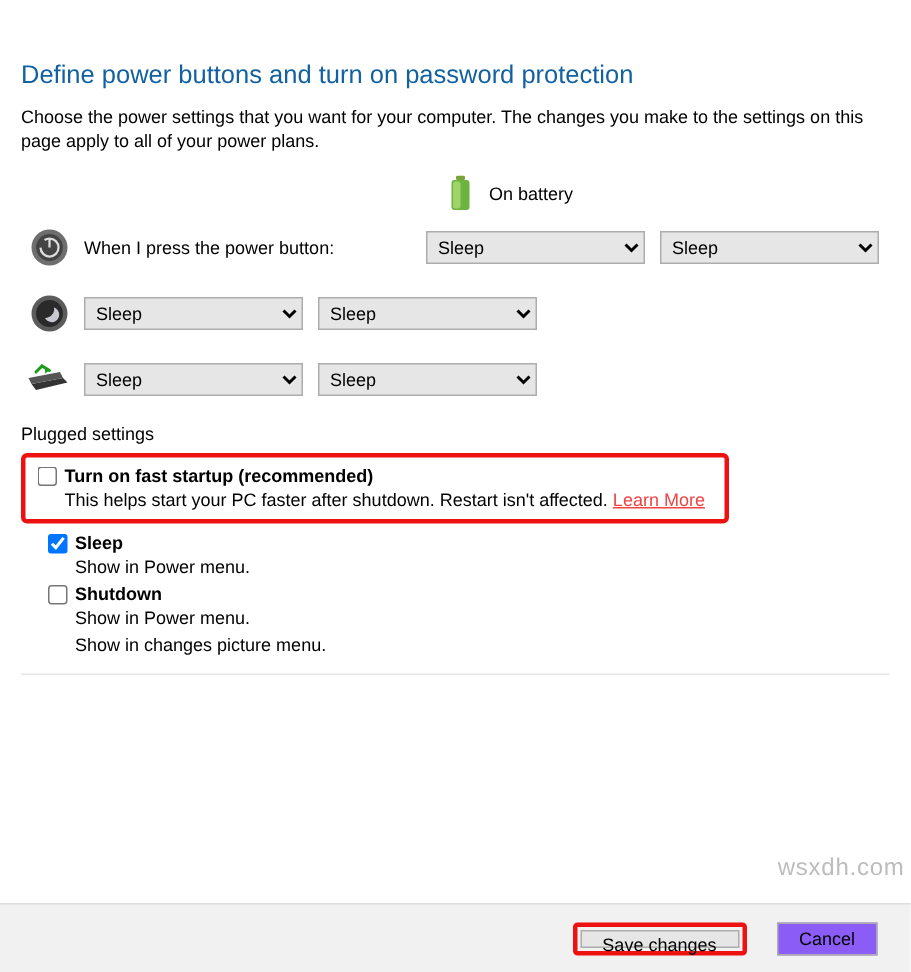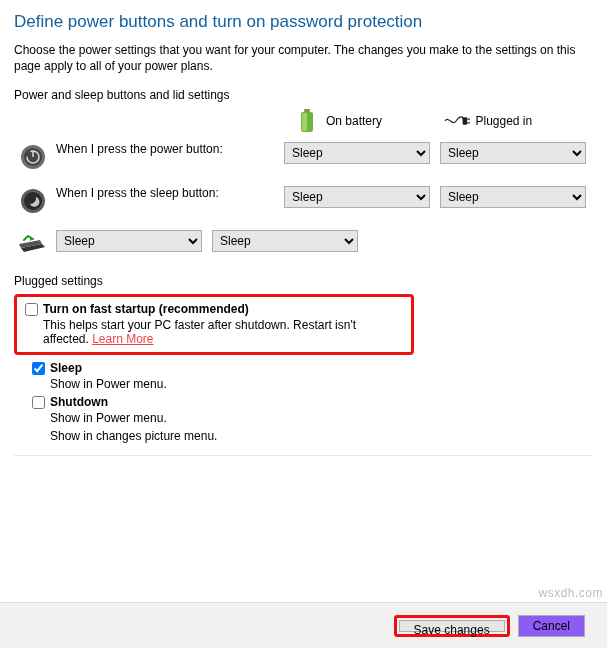--- a/index.html
+++ b/index.html
@@ -5,58 +5,58 @@
   * { box-sizing: border-box; }
   html, body {
     margin: 0; padding: 0;
     width: 607px; height: 648px;
     font-family: "Segoe UI", Tahoma, sans-serif;
     font-size: 12px;
     color: #000;
     background: #fff;
     overflow: hidden;
   }
-  .page { padding: 12px 14px 0 14px; }
+  .page { padding: 24px 14px 0 14px; margin-top: 16px; }
   h1 {
     color: #1261a0;
     font-weight: 400;
     font-size: 17px;
     margin: 0 0 10px 0;
   }
   .desc { margin: 0 0 14px 0; line-height: 1.35; }
   .section-label { margin: 8px 0 6px 0; }
   .headers {
     display: flex;
     align-items: center;
     padding-left: 280px;
     margin-bottom: 8px;
   }
   .hdr { display: flex; align-items: center; width: 158px; }
   .hdr .ico { width: 26px; height: 26px; display:inline-flex; align-items:center; justify-content:center; margin-right:6px; }
   .row {
-    display: flex; 
+    display: flex; align-items: center;
     margin-bottom: 14px;
   }
   .row .ico { width: 30px; height: 30px; display:inline-flex; align-items:center; justify-content:center; margin: 0 8px 0 4px; }
   .row .label { flex: 0 0 228px; }
   select.combo {
     width: 146px; height: 22px;
     border: 1px solid #adadad;
     background: #e6e6e6;
     padding: 1px 3px;
     font-family: inherit; font-size: 12px;
   }
   .combo + .spacer { width: 10px; display:inline-block; }
   .shutdown-settings { margin-top: 6px; }
   .highlight {
     border: 3px solid #e11;
     border-radius: 4px;
     padding: 5px 8px 6px 8px;
     margin: 4px 0 6px 0;
-    width: 400px;
+    width: 472px;
   }
   .check-item { margin: 4px 0 4px 18px; }
   .check-top { display:flex; align-items:center; }
   .check-top input { margin: 0 5px 0 0; width:13px; height:13px; }
   .check-lbl { font-weight: 700; }
   .sub { margin-left: 18px; margin-top:2px; }
   .link { color: #ef4444; text-decoration: underline; cursor: pointer; }
   .footer {
     position: absolute;
     left: 0; right: 0; bottom: 0;
@@ -74,67 +74,55 @@
     background: #8b5cf6;
     padding: 0 14px;
     font-family: inherit; font-size: 12px;
     cursor: pointer;
   }
   .btn.save-wrap {
     border: 3px solid #e11;
     border-radius: 3px;
     padding: 2px;
     display: inline-flex;
-    margin-right: 8px;
+    margin-right: 20px;
     background: transparent;
   }
   .btn.save-wrap .inner {
     border: 1px solid #adadad;
     background: #e6e6e6;
     padding: 2px 14px;
   }
   .watermark {
     position: absolute;
-    right: 4px; bottom: 48px;
-    font-size: 12px; color: #bdbdbd;
+    right: 4px; bottom: 60px;
+    font-size: 16px; color: #bdbdbd;
     letter-spacing: 0.5px;
   }
   hr.sep { border: none; border-top: 1px solid #e6e6e6; margin: 12px 0 0 0; }
 </style>
 </head>
 <body>
 
 <div class="page">
   <h1>Define power buttons and turn on password protection</h1>
   <p class="desc">Choose the power settings that you want for your computer. The changes you make to the settings on this page apply to all of your power plans.</p>
 
-  <div class="section-label">Power and sleep buttons and lid settings</div>
 
   <div class="headers">
     <div class="hdr">
       <span class="ico">
         <svg width="16" height="24" viewBox="0 0 16 24">
           <rect x="5" y="0" width="6" height="3" rx="1" fill="#7aa23a"></rect>
           <rect x="2" y="3" width="12" height="20" rx="2" fill="#6db33f"></rect>
           <rect x="3" y="4" width="5" height="18" rx="1.5" fill="#9ed46a"></rect>
         </svg>
       </span>
       <span>On battery</span>
     </div>
-    <div class="hdr">
-      <span class="ico">
-        <svg width="28" height="16" viewBox="0 0 28 16">
-          <path d="M1 8c4-6 8 6 12 0s8-6 8 0" stroke="#222" stroke-width="1.2" fill="none"></path>
-          <rect x="20" y="4" width="5" height="8" rx="1" fill="#222"></rect>
-          <line x1="25" y1="6" x2="28" y2="6" stroke="#222" stroke-width="1.2"></line>
-          <line x1="25" y1="10" x2="28" y2="10" stroke="#222" stroke-width="1.2"></line>
-        </svg>
-      </span>
-      <span>Plugged in</span>
-    </div>
   </div>
 
   <div class="row">
     <span class="ico">
       <svg width="26" height="26" viewBox="0 0 26 26">
         <circle cx="13" cy="13" r="12" fill="#6e6e6e"></circle>
         <circle cx="13" cy="13" r="9" fill="#444"></circle>
         <circle cx="13" cy="13" r="6" fill="none" stroke="#ddd" stroke-width="1.5" stroke-dasharray="28 6" transform="rotate(-90 13 13)"></circle>
         <line x1="13" y1="7" x2="13" y2="13" stroke="#ddd" stroke-width="1.5"></line>
       </svg>
@@ -146,21 +134,20 @@
   </div>
 
   <div class="row">
     <span class="ico">
       <svg width="26" height="26" viewBox="0 0 26 26">
         <circle cx="13" cy="13" r="12" fill="#5c5c5c"></circle>
         <circle cx="13" cy="13" r="9" fill="#2a2a2a"></circle>
         <path d="M16 9a5 5 0 1 1-6 7 6 6 0 0 0 6-7z" fill="#c8c8d0"></path>
       </svg>
     </span>
-    <span class="label">When I press the sleep button:</span>
     <select class="combo"><option>Sleep</option></select>
     <span class="spacer"></span>
     <select class="combo"><option>Sleep</option></select>
   </div>
 
   <div class="row">
     <span class="ico">
       <svg width="30" height="22" viewBox="0 0 30 22">
         <path d="M3 14 L24 10 L27 13 L6 18 Z" fill="#333"></path>
         <path d="M3 14 L24 10 L22 6 L1 10 Z" fill="#555"></path>

